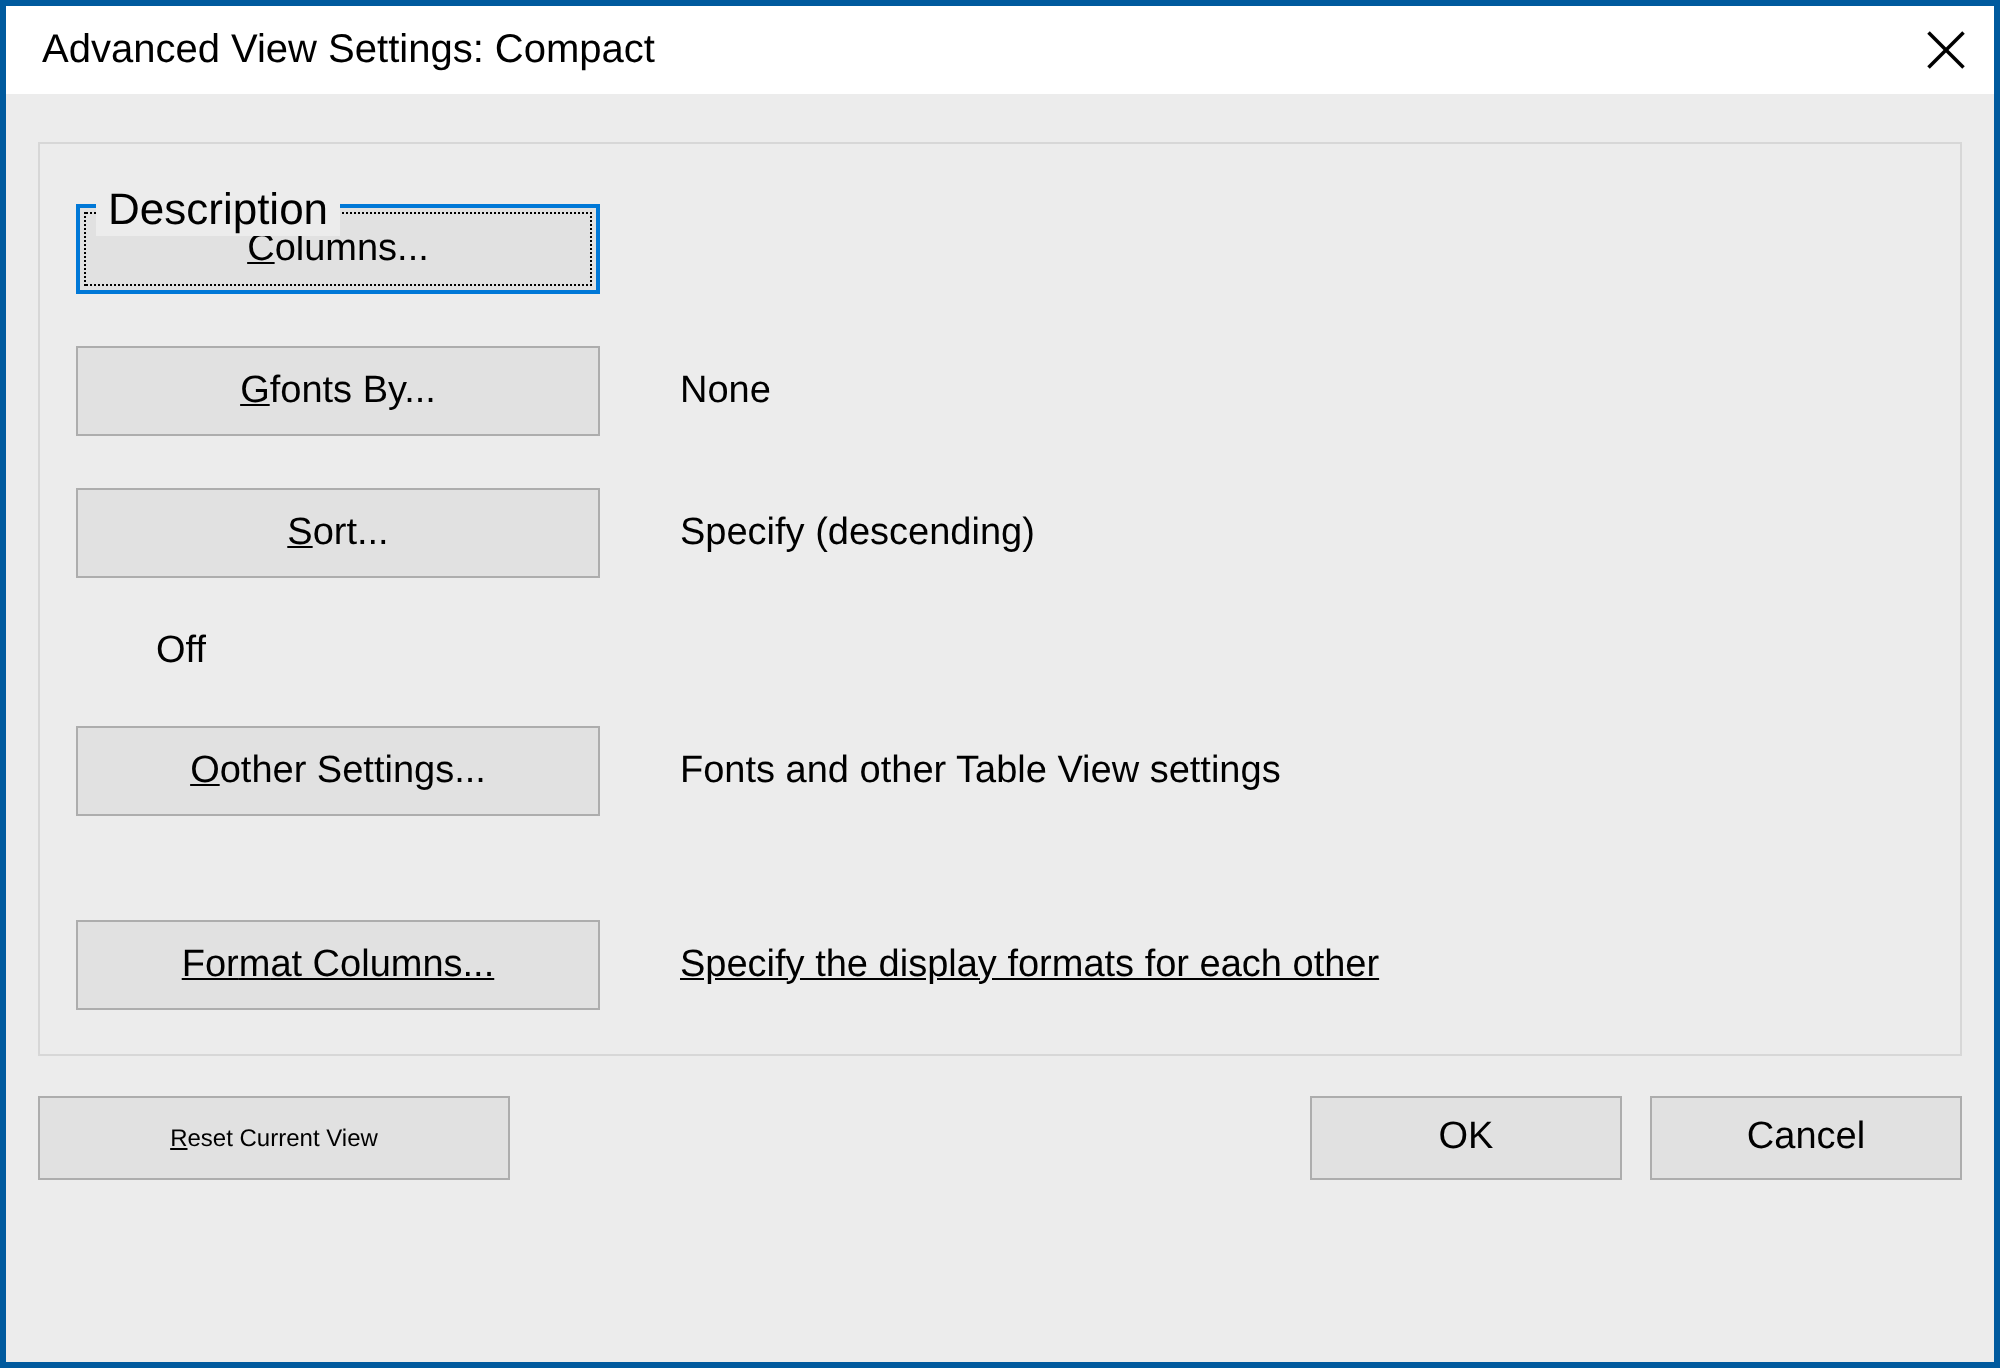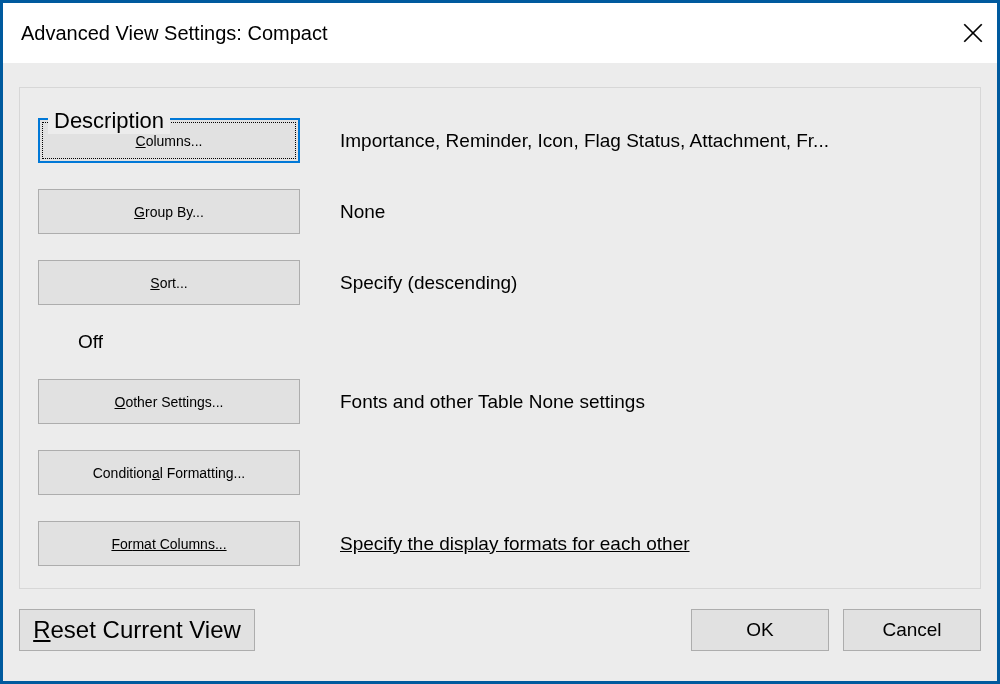--- a/index.html
+++ b/index.html
@@ -20,21 +20,21 @@
       height: 684px;
       background: #ececec;
       border: 3px solid #005a9e;
       position: relative;
     }
     .titlebar {
       display: flex;
       align-items: center;
       justify-content: space-between;
       background: #ffffff;
-      height: 60px;
+      height: 44px;
       padding-left: 18px;
       padding-right: 10px;
       text-align: center;
     }
     .titlebar-title {
       color: #000;
       font-size: 20px;
     }
     .close-icon {
       width: 28px;
@@ -75,21 +75,21 @@
     .row:last-child {
       margin-bottom: 0;
       text-decoration: underline;
     }
     .btn {
       width: 262px;
       height: 45px;
       background: #e1e1e1;
       border: 1px solid #adadad;
       font-family: inherit;
-      font-size: 14px;
+      font-size: 19px;
       color: #000;
       cursor: pointer;
       text-align: center;
       display: flex;
       align-items: center;
       justify-content: center;
       padding: 0;
     }
     .btn.focused {
       border: 2px solid #0078d7;
@@ -109,36 +109,36 @@
     .footer {
       display: flex;
       margin-top: 20px;
       gap: 14px;
       align-items: center;
     }
     .footer-spacer {
       flex: 1;
     }
     .footer .btn-footer {
-      width: 138px;
+      width: 156px;
       height: 42px;
       background: #e1e1e1;
       border: 1px solid #adadad;
       font-family: inherit;
       font-size: 19px;
       color: #000;
       cursor: pointer;
     }
     .btn-reset {
       width: 236px;
       height: 42px;
       background: #e1e1e1;
       border: 1px solid #adadad;
       font-family: inherit;
-      font-size: 24px;
+      font-size: 12px;
       color: #000;
       cursor: pointer;
       display: flex;
       align-items: center;
       justify-content: center;
     }
   </style>
 </head>
 <body>
 
@@ -154,52 +154,48 @@
   </div>
 
   <div class="content">
     <div class="fieldset">
       <div class="legend">Description</div>
 
       <div class="row">
         <button class="btn focused">
             <span><span></span><span class="u">C</span><span>olumns...</span></span>
           </button>
-        <div class="desc">Importance, Reminder, Icon, Flag Status, Attachment, Fr...</div>
-      </div>
-
-      <div class="row">
-        <button class="btn">
-            <span><span></span><span class="u">G</span><span>roup By...</span></span>
+      </div>
+
+      <div class="row">
+        <button class="btn">
+            <span><span></span><span class="u">G</span><span>fonts By...</span></span>
           </button>
         <div class="desc">None</div>
       </div>
 
       <div class="row">
         <button class="btn">
             <span><span></span><span class="u">S</span><span>ort...</span></span>
           </button>
         <div class="desc">Specify (descending)</div>
       </div>
 
       <div class="row">
         <div class="desc">Off</div>
       </div>
 
       <div class="row">
         <button class="btn">
             <span><span></span><span class="u">O</span><span>other Settings...</span></span>
           </button>
-        <div class="desc">Fonts and other Table None settings</div>
-      </div>
-
-      <div class="row">
-        <button class="btn">
-            <span><span>Condition</span><span class="u">a</span><span>l Formatting...</span></span>
-          </button>
+        <div class="desc">Fonts and other Table View settings</div>
+      </div>
+
+      <div class="row">
       </div>
 
       <div class="row">
         <button class="btn">
             <span><span>For</span><span class="u">m</span><span>at Columns...</span></span>
           </button>
         <div class="desc">Specify the display formats for each other</div>
       </div>
     </div>
 

